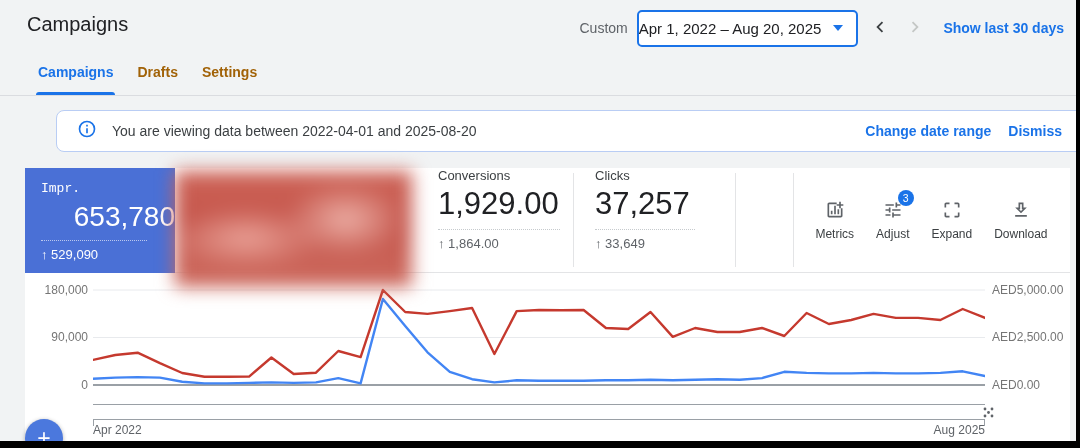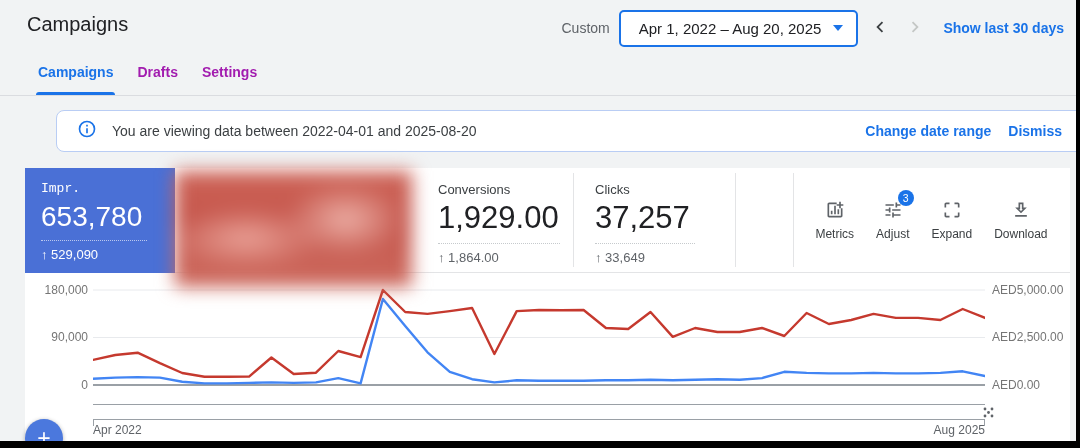--- a/index.html
+++ b/index.html
@@ -8,31 +8,31 @@
   .stage { position:relative; width:856px; height:448px; background:#000; }
   .page { position:absolute; left:0; top:0; width:1076px; height:441px;
     background:#f1f3f4; overflow:hidden; }
 
   .page-title { position:absolute; left:27px; top:13px; font-size:20px; color:#202124; }
 
   .date-controls { position:absolute; top:8px; right:12px; height:40px;
     display:flex; align-items:center; }
   .custom-label { color:#5f6368; font-size:14px; margin-right:9px; }
   .date-box { display:flex; align-items:center; gap:12px; border:2px solid #1a73e8;
-    border-radius:5px; background:#fff; height:37px; padding:0 13px 0 18px;
+    border-radius:5px; background:#fff; height:37px; padding:0 13px 0 0;
     font-size:15px; color:#202124; cursor:pointer; font-family:inherit; }
   .caret { width:0; height:0; border-left:5px solid transparent;
     border-right:5px solid transparent; border-top:6px solid #1a73e8; }
   .chev { width:26px; height:26px; margin-left:9px; background:none; border:none;
     display:flex; align-items:center; justify-content:center; cursor:pointer; }
   .link { color:#1a73e8; font-size:14px; font-weight:bold; margin-left:15px;
     text-decoration:none; cursor:pointer; }
 
   .tabs { position:absolute; left:38px; top:64px; display:flex; gap:24px; }
-  .tab { height:31px; font-size:14px; font-weight:bold; color:#a21caf;
+  .tab { height:31px; font-size:14px; font-weight:bold; color:#a16207;
     position:relative; cursor:pointer; }
   .tab.active { color:#1a73e8; }
   .tab.active::after { content:""; position:absolute; left:-2px; right:-2px;
     bottom:0; height:3px; background:#1a73e8; border-radius:3px 3px 0 0; }
   .tabs-divider { position:absolute; left:0; top:95px; width:1076px; height:1px;
     background:#dadce0; }
 
   .banner { position:absolute; left:56px; top:110px; width:1028px; height:42px;
     background:#fff; border:1px solid #b9cdf4; border-radius:8px; display:flex;
     align-items:center; padding:0 21px 0 20px; }
@@ -40,30 +40,30 @@
   .banner-links { margin-left:auto; display:flex; gap:17px; }
   .banner-link { color:#1a73e8; font-size:14px; font-weight:bold; cursor:pointer; }
 
   .panel { position:absolute; left:25px; top:168px; width:1045px; height:273px;
     background:#fff; }
   .cards-row { position:absolute; left:0; top:0; width:1045px; height:105px;
     border-bottom:1px solid #e3e4e6; }
   .card-blue { position:absolute; left:0; top:0; width:150px; height:105px;
     background:#4a70d6; color:#fff; padding:13px 0 0 16px; cursor:pointer; }
   .card-blue .label { font-size:13px;font-family:Liberation Mono, monospace; }
-  .card-blue .value { font-size:28px; margin-top:5px; }
+  .card-blue .value { font-size:28px; margin-top:5px;text-align:right; }
   .sep { border-top:1px dotted rgba(255,255,255,.62); margin:7px 0 6px; width:106px; }
   .card-blue .delta { font-size:13px; }
   .card-blur { position:absolute; left:150px; top:3px; width:237px; height:116px;
     z-index:3; filter:blur(9px); cursor:pointer;
     background:
       radial-gradient(55% 45% at 30% 58%, rgba(236,166,156,.95) 0%, rgba(236,166,156,0) 62%),
       radial-gradient(45% 55% at 72% 42%, rgba(241,186,177,.9) 0%, rgba(241,186,177,0) 58%),
       linear-gradient(180deg,#cd6357 0%,#c4544a 45%,#cd6a5e 100%); }
-  .card-white { position:absolute; top:0; height:105px; padding-top:14px;
+  .card-white { position:absolute; top:0; height:105px; 
     color:#202124; cursor:pointer; }
   #card-conversions { left:400px; width:148px; padding-left:13px; }
   #card-clicks { left:548px; width:162px; padding-left:22px; }
   .card-white .label { font-size:13px; color:#3c4043; }
   .card-white .value { font-size:31px; margin-top:3px; color:#202124; }
   .card-white .sep { border-top:1px dotted #c6cacd; }
   #card-conversions .sep { width:122px; }
   #card-clicks .sep { width:100px; }
   .card-white .delta { font-size:13px; color:#5f6368; }
   .vdiv { position:absolute; top:5px; height:94px; width:1px; background:#e3e4e6; }

